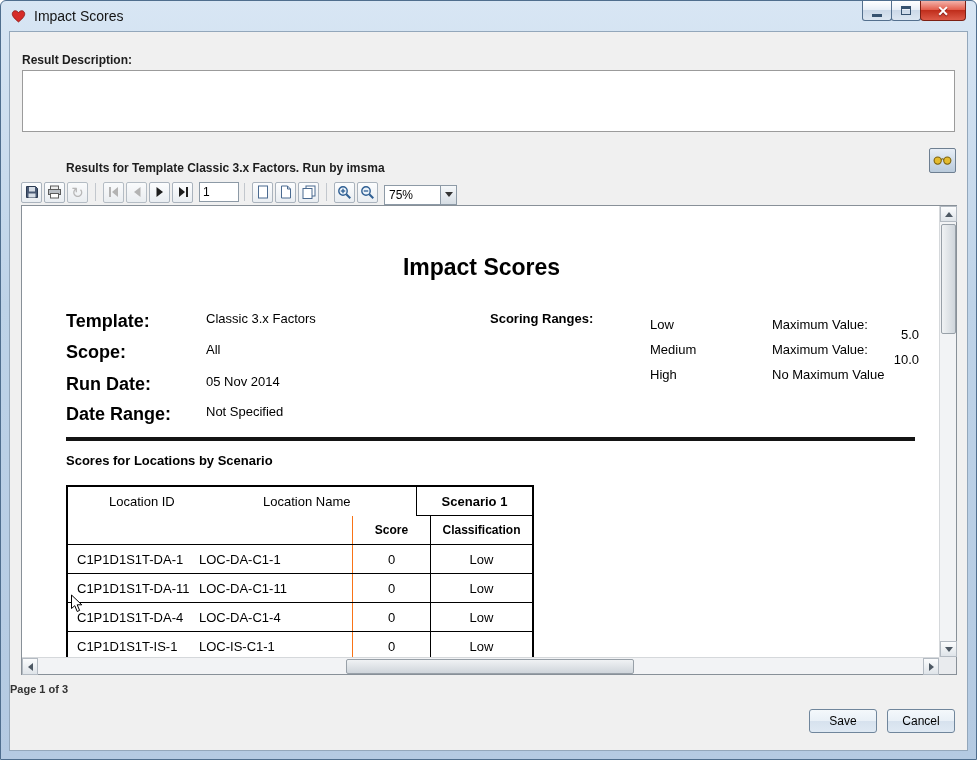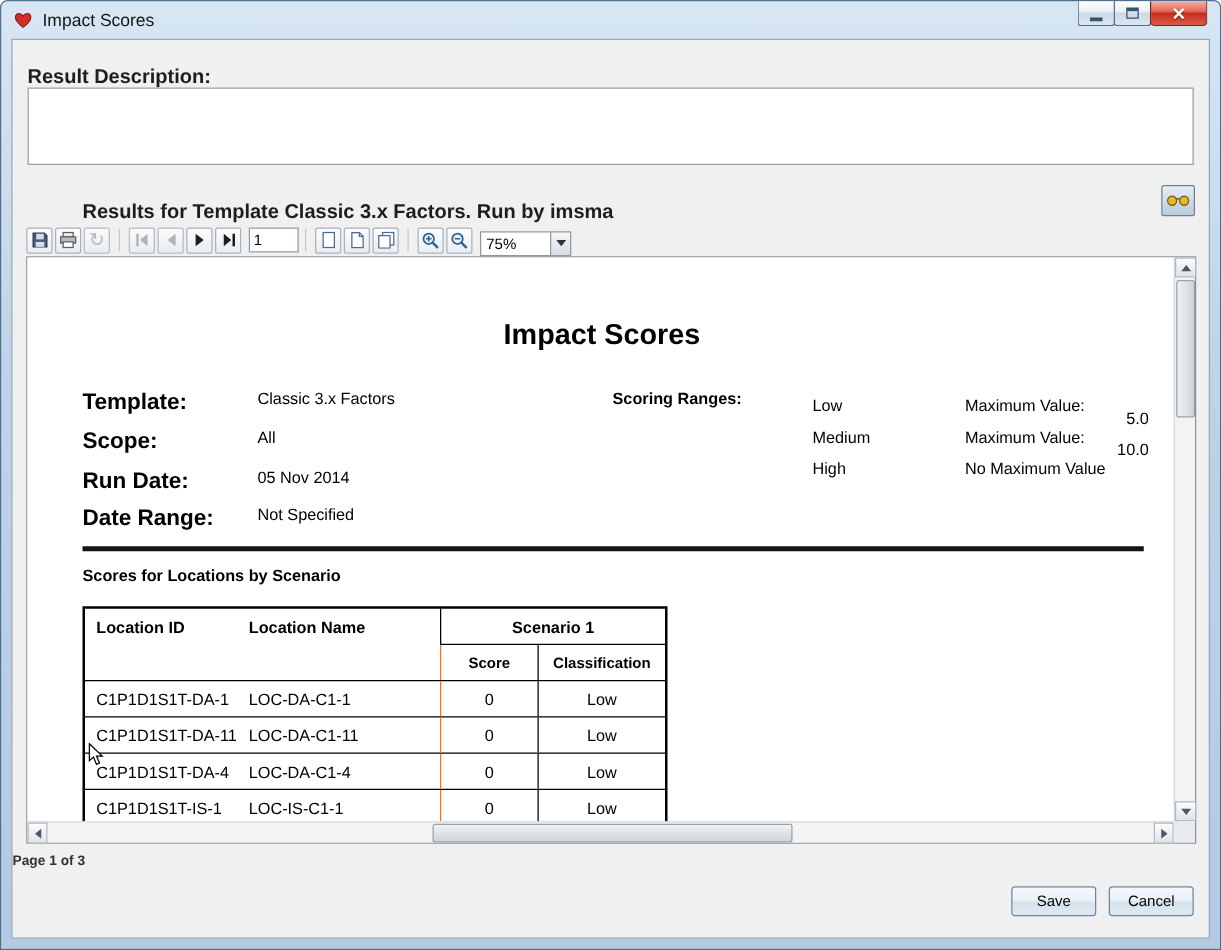--- a/index.html
+++ b/index.html
@@ -12,21 +12,21 @@
   .win-title { margin-left:7px; font-size:14px; color:#141414; }
   .win-controls { position:absolute; top:0; right:10px; display:flex; }
   .win-btn { width:30px; height:20px; border:1px solid #54708e; border-top:none; border-radius:0 0 3px 3px; display:flex; align-items:center; justify-content:center; background:linear-gradient(#ffffff,#e8eff7 45%,#ccd9e8 50%,#dce6f1); margin-left:-1px; cursor:default; }
   .win-btn.close { width:46px; border-radius:0 0 4px 4px; border-color:#7c2014; background:linear-gradient(#f3b2a9,#e4604f 45%,#c02e1c 50%,#dd5a48); }
   .g-min { width:10px; height:3px; background:#37526f; margin-top:9px; }
   .g-max { width:10px; height:9px; border:1px solid #37526f; border-top-width:3px; }
   .g-close { color:#fff; font-size:14px; font-weight:bold; line-height:1; text-shadow:0 1px 1px #7a1410; }
 
   
   .content { position:absolute; left:8px; right:8px; top:30px; bottom:8px; background:#f0f0f0; border:1px solid #93a7bb; }
-  .lbl { position:absolute; font-size:16px; font-weight:bold; color:#1d1d1d; }
+  .lbl { position:absolute; font-size:12px; font-weight:bold; color:#1d1d1d; }
   .result-label { left:12px; top:21px; }
   .result-textarea { position:absolute; left:12px; top:38px; width:933px; height:62px; border:1px solid #9b9b9b; background:#fff; resize:none; font-family:"Liberation Sans", sans-serif; font-size:12px; padding:3px; }
   .results-line { left:12px; top:129px;padding-left:44px; }
   .binoc-btn { position:absolute; left:919px; top:116px; width:27px; height:25px; border:1px solid #6e7f91; border-radius:2px; background:linear-gradient(#e7eef6,#b9cadb); display:flex; align-items:center; justify-content:center; cursor:default; }
 
   
   .toolbar { position:absolute; left:11px; top:148px; height:24px; display:flex; align-items:center; }
   .tbtn { width:21px; height:21px; margin-right:2px; border:1px solid #aab3bd; border-radius:2px; background:linear-gradient(#fcfdfe,#e9edf1); display:flex; align-items:center; justify-content:center; padding:0; cursor:default; }
   .tbtn.disabled { opacity:.85; }
   .tsep { width:1px; height:18px; background:#c2c7cd; margin:0 7px 0 5px; }
@@ -51,21 +51,21 @@
   .section-title { position:absolute; left:44px; top:247px; font-size:13px; font-weight:bold; }
 
   .rtable { position:absolute; left:44px; top:279px; width:468px; border:2px solid #000; background:#fff; font-size:13px; color:#000; }
   .trow { display:flex; height:29px; }
   .cell { display:flex; align-items:center; }
   .c1 { width:131px; padding-left:9px; }
   .c2 { width:153px; }
   .c3 { width:78px; justify-content:center; border-left:1px solid #f97316; }
   .c4 { flex:1; justify-content:center; border-left:1px solid #000; }
   .cscen { flex:1; justify-content:center; border-left:1px solid #000; border-bottom:1px solid #000; font-weight:bold; }
-  .hrow1 .c1, .hrow1 .c2 { font-weight:bold; }
+  .hrow1 .c1, .hrow1 .c2 { font-weight:normal;margin-left:32px; }
   .hrow2 { border-bottom:1px solid #000; }
   .hrow2 .c3, .hrow2 .c4 { font-size:12px; font-weight:bold; }
   .drow { border-bottom:1px solid #000; }
 
   .cursor { position:absolute; left:48px; top:388px; }
 
   
   .vsb { position:absolute; right:0; top:0; bottom:17px; width:17px; background:#f2f3f5; border-left:1px solid #d5d8db; }
   .hsb { position:absolute; left:0; bottom:0; right:17px; height:17px; background:#f2f3f5; border-top:1px solid #d5d8db; }
   .sb-btn { position:absolute; width:17px; height:16px; background:linear-gradient(#fbfcfd,#dfe4e9); border:1px solid #b3bac2; display:flex; align-items:center; justify-content:center; }

